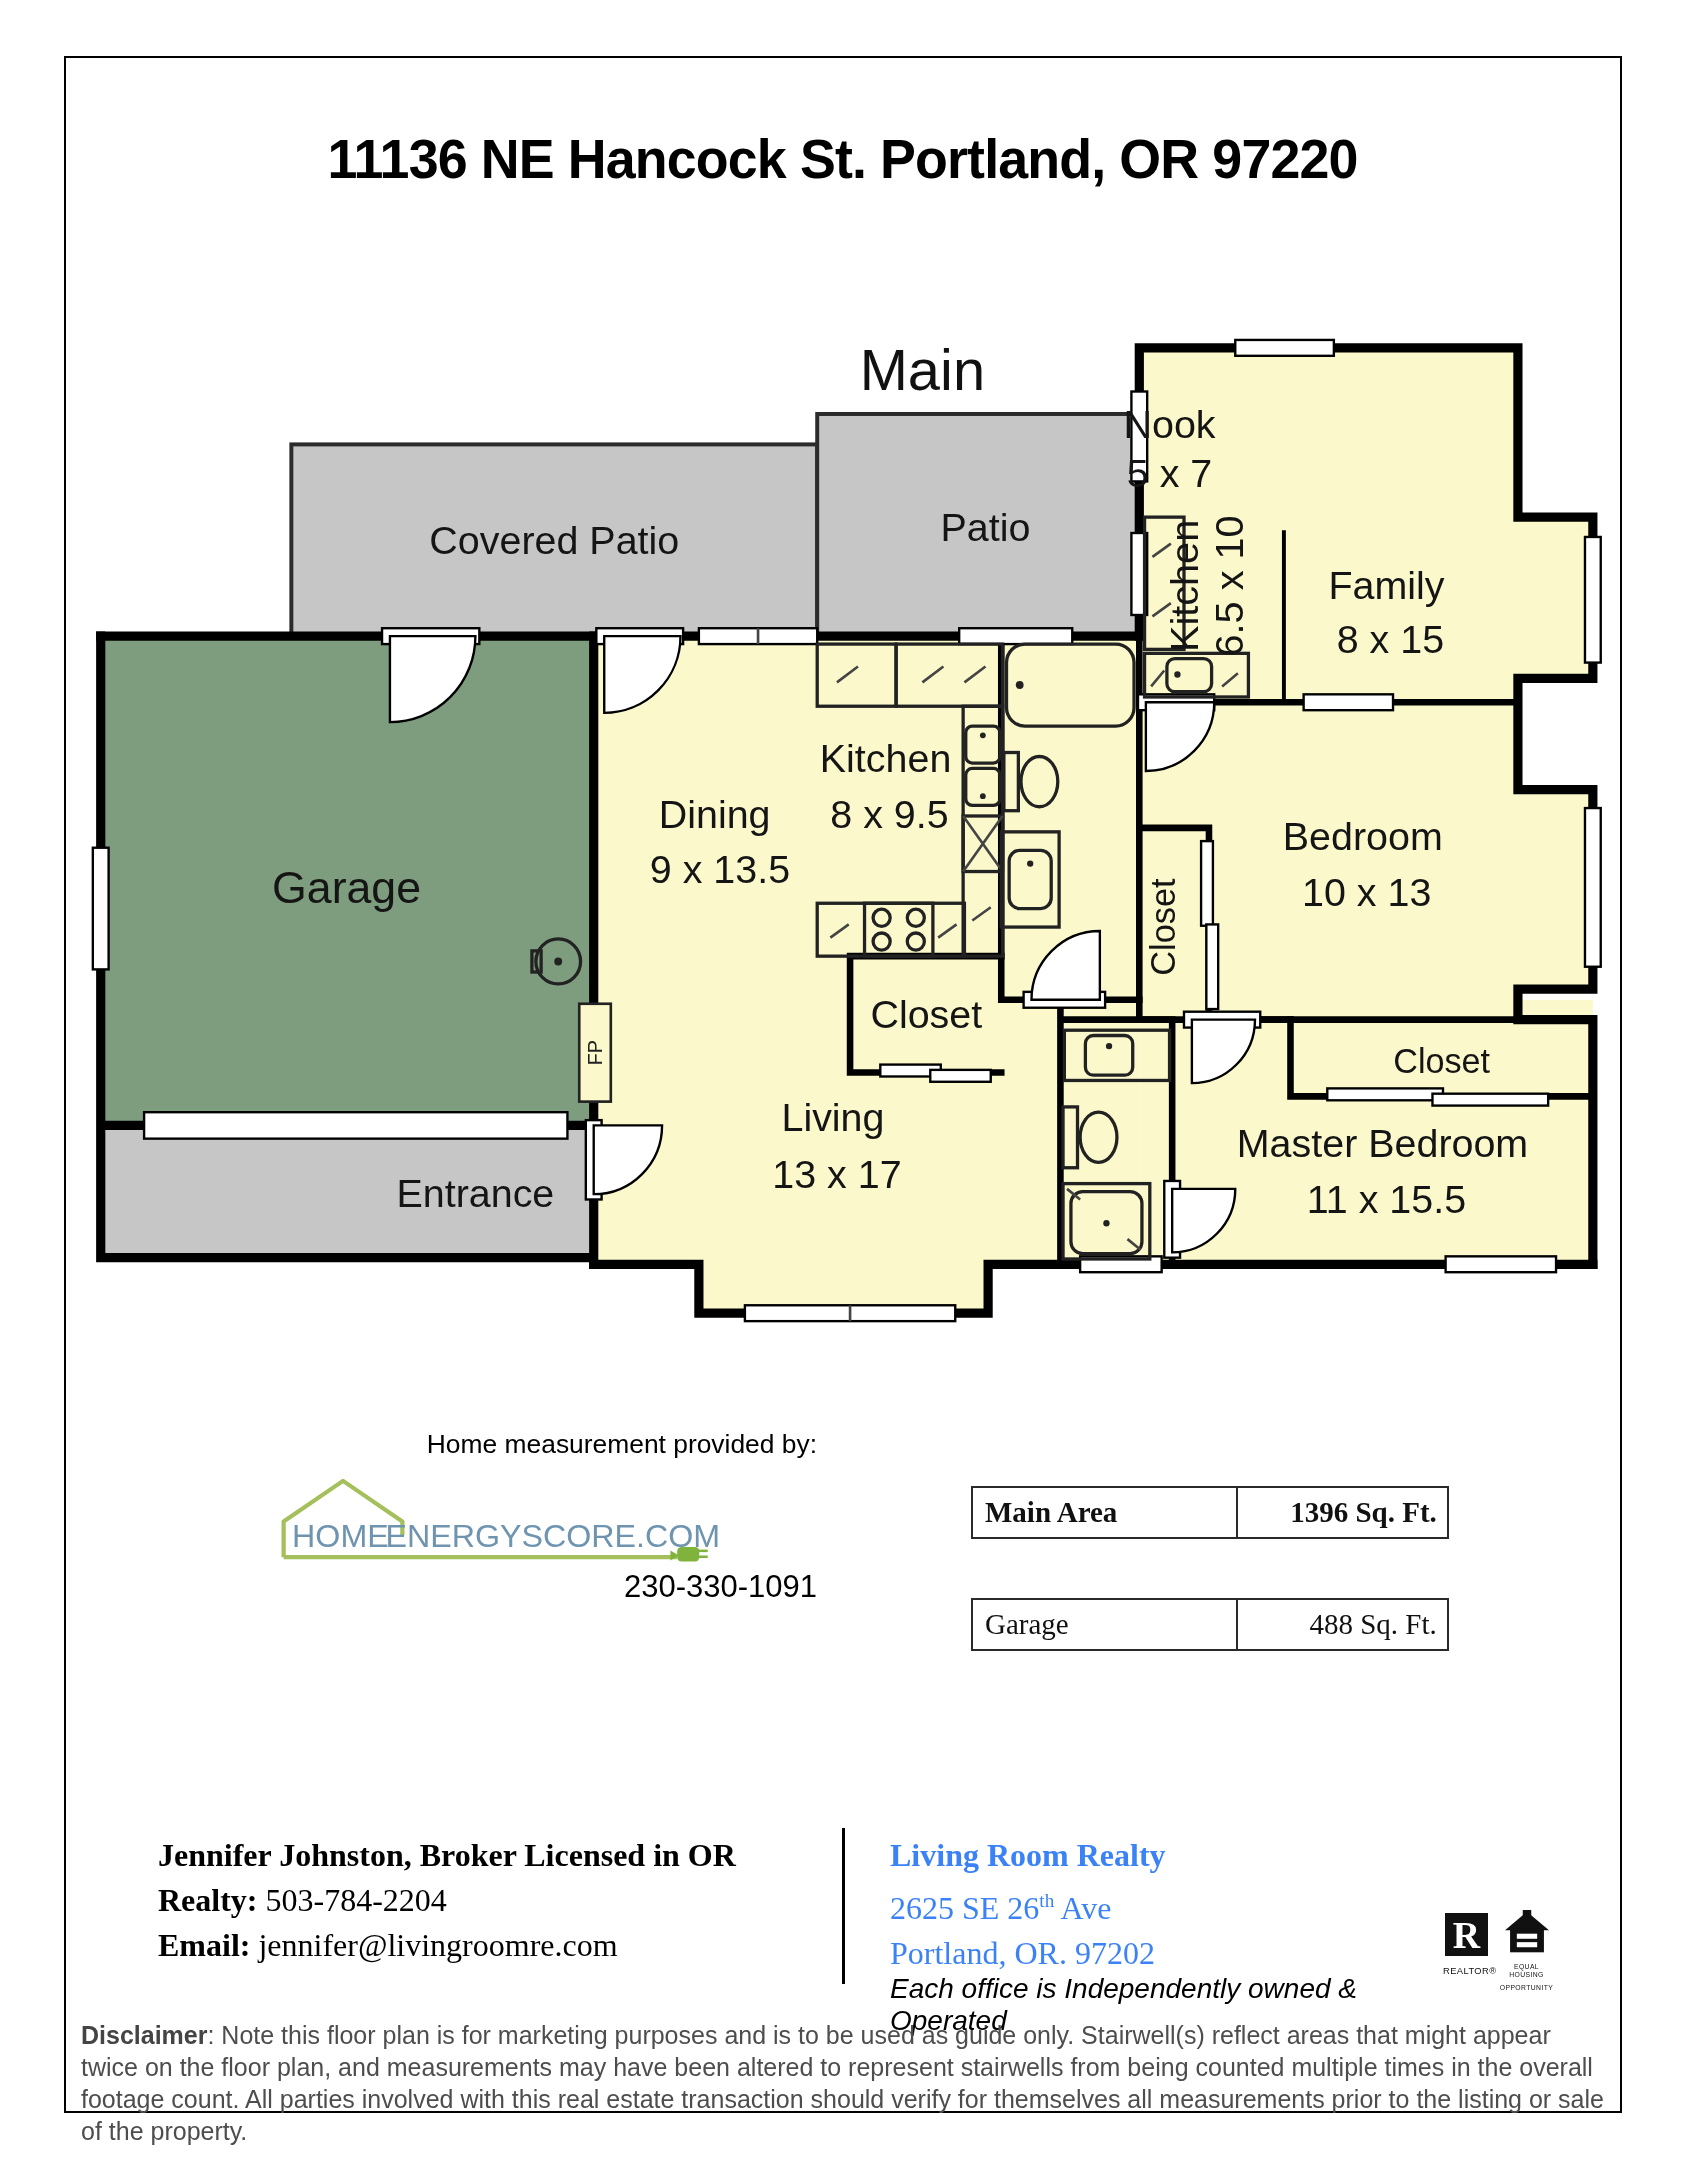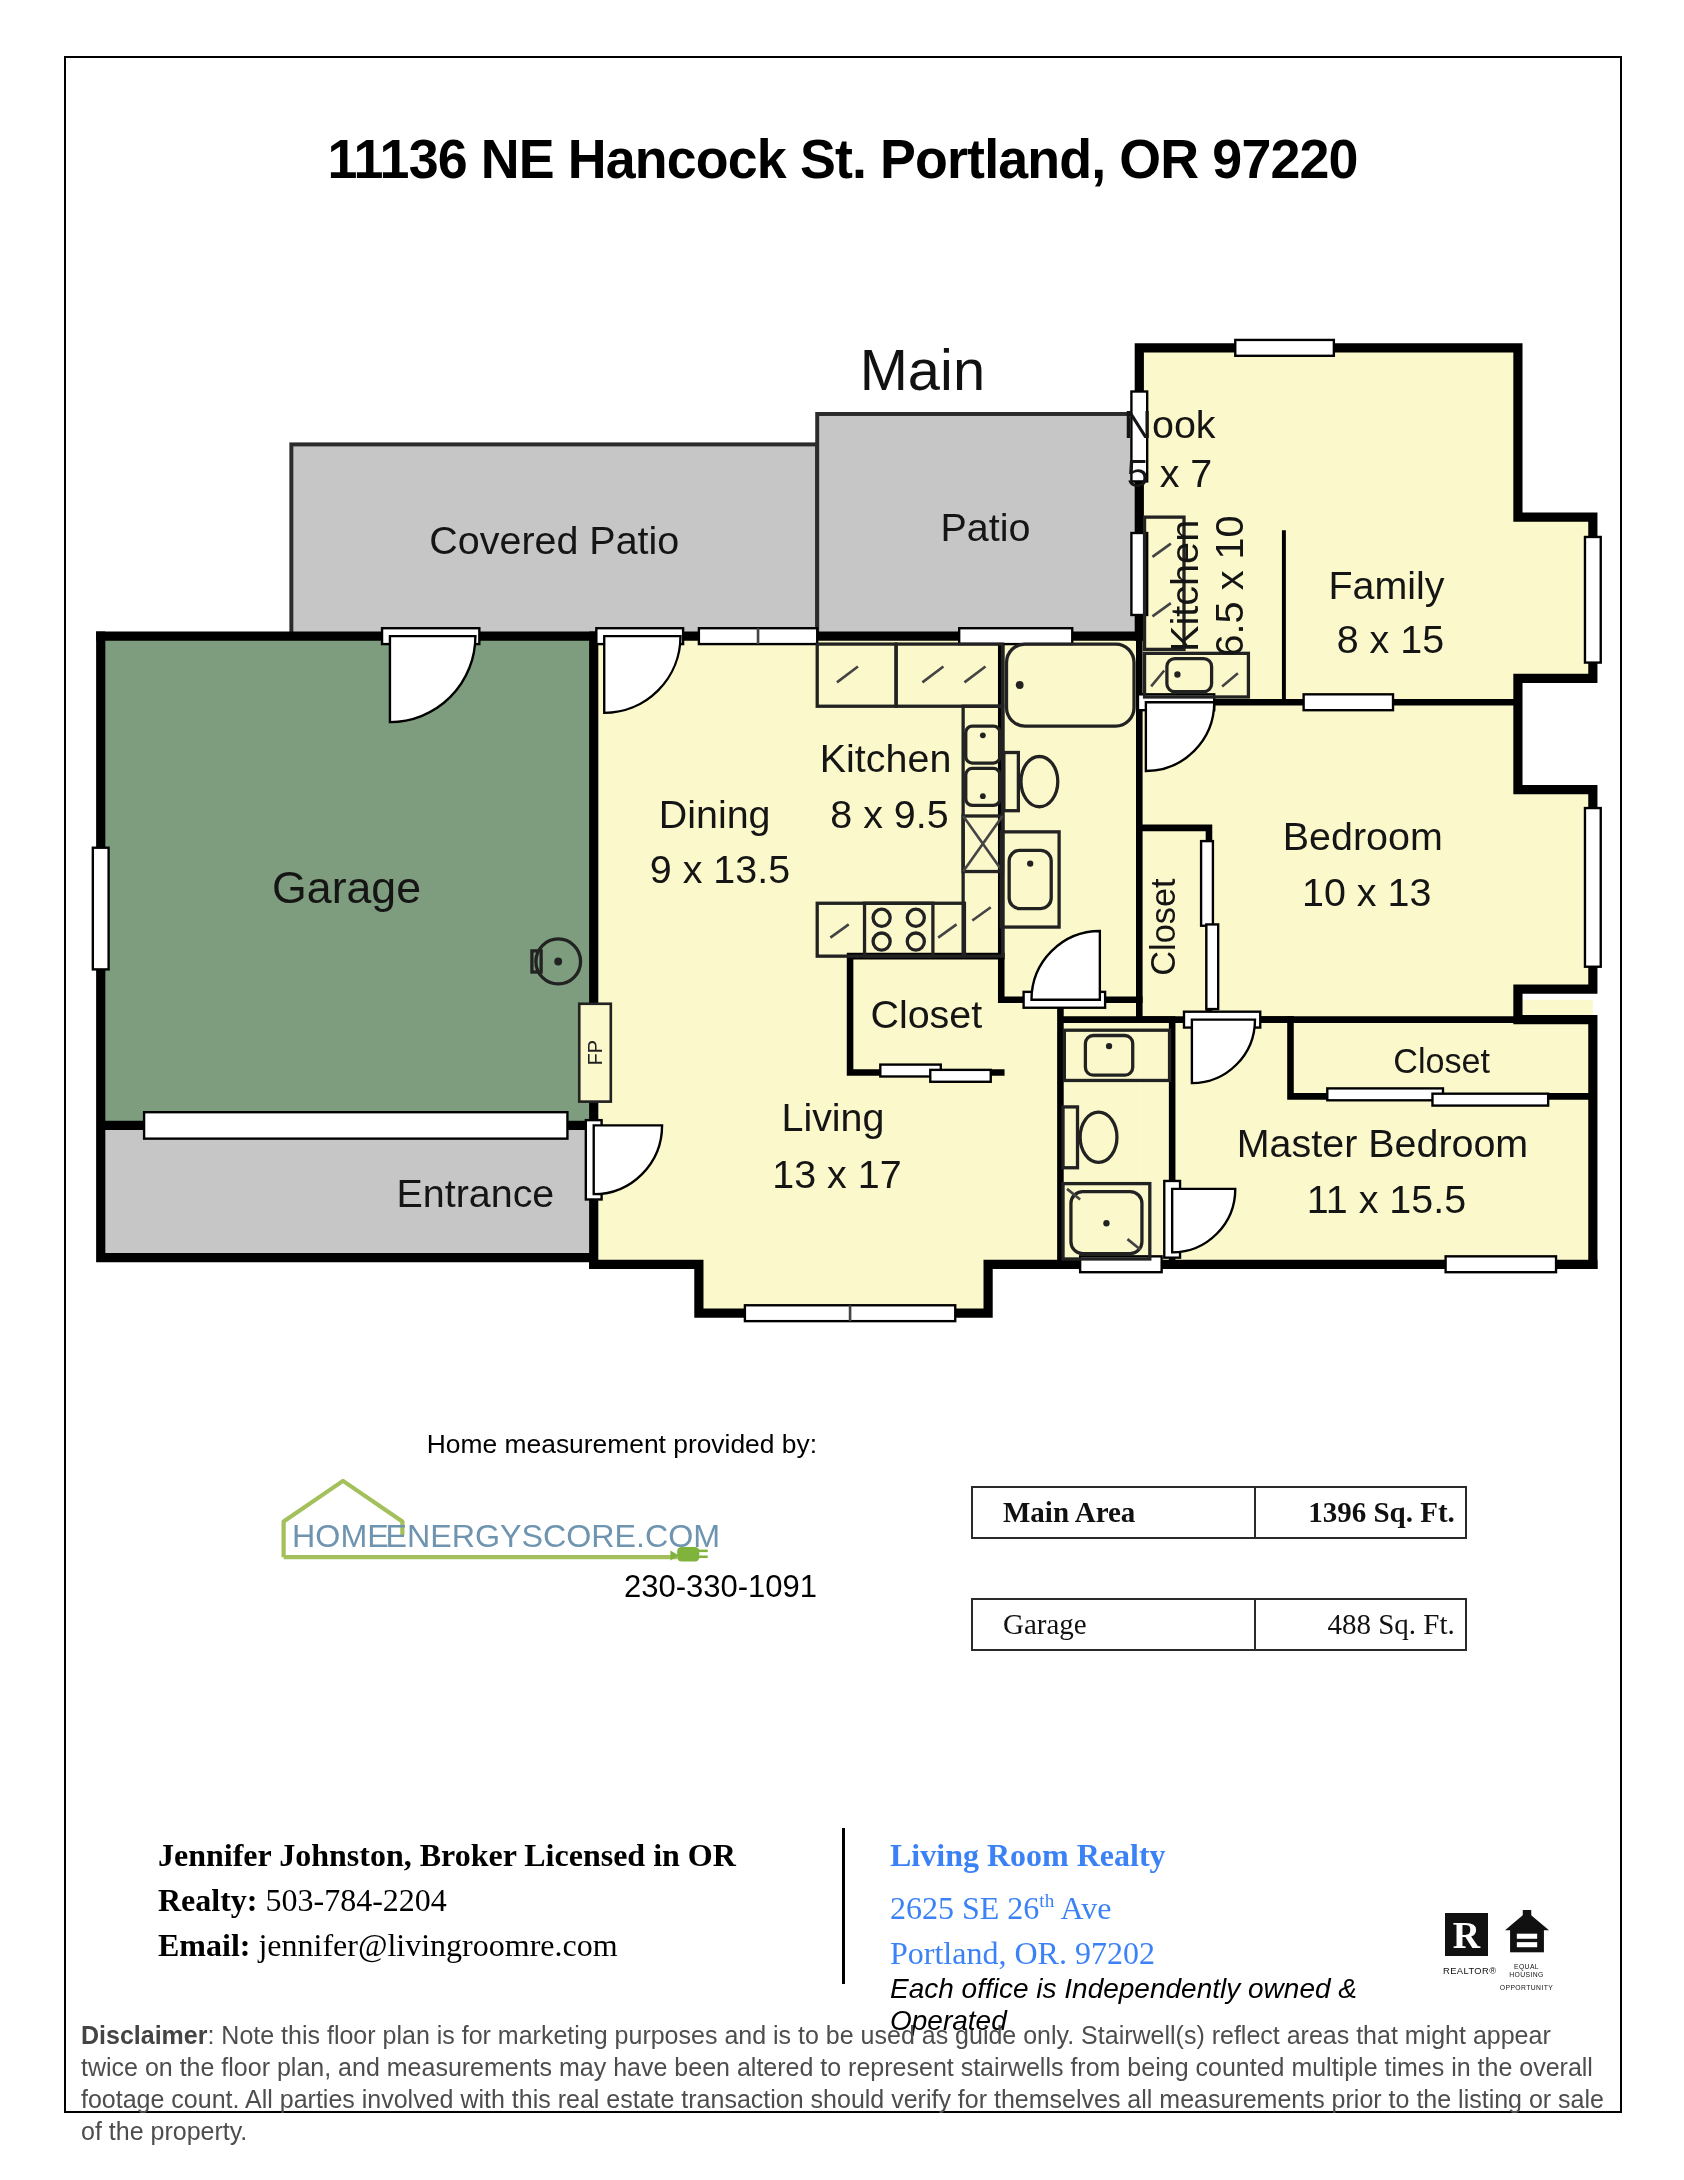--- a/index.html
+++ b/index.html
@@ -37,21 +37,21 @@
   
   .measure{position:absolute;left:153px;top:1429px;width:664px;text-align:right;}
   .measure .provided{font-size:26.4px;color:#000;}
   .measure .phone{font-size:31px;color:#000;margin-top:5.1px;}
   .logo-wrap{margin:8.5px auto 0 auto;width:477px;height:95px;}
 
   
   .area-box{
     position:absolute;left:971px;width:474px;height:49px;
     border:2.6px solid #2a2a2a;display:flex;background:#fff;
-    font-family:"Liberation Serif",serif;font-size:29px;align-items:center;padding-left:18px;
+    font-family:"Liberation Serif",serif;font-size:29px;align-items:center;
   }
   .area-box .cell-l{width:56%;height:100%;border-right:2.6px solid #2a2a2a;display:flex;align-items:center;padding-left:12px;box-sizing:border-box;}
   .area-box .cell-r{flex:1;display:flex;align-items:center;justify-content:flex-end;padding-right:10.2px;}
   .area-main{top:1486px;font-weight:bold;}
   .area-garage{top:1598px;font-weight:normal;}
 
   
   .contact-left{position:absolute;left:158px;top:1833px;font-family:"Liberation Serif",serif;font-size:32px;line-height:45px;color:#000;}
   .contact-right{position:absolute;left:890px;top:1833px;font-family:"Liberation Serif",serif;font-size:32px;line-height:45px;color:#3b82f6;}
   .contact-left .b,.contact-right .b{font-weight:bold;}

